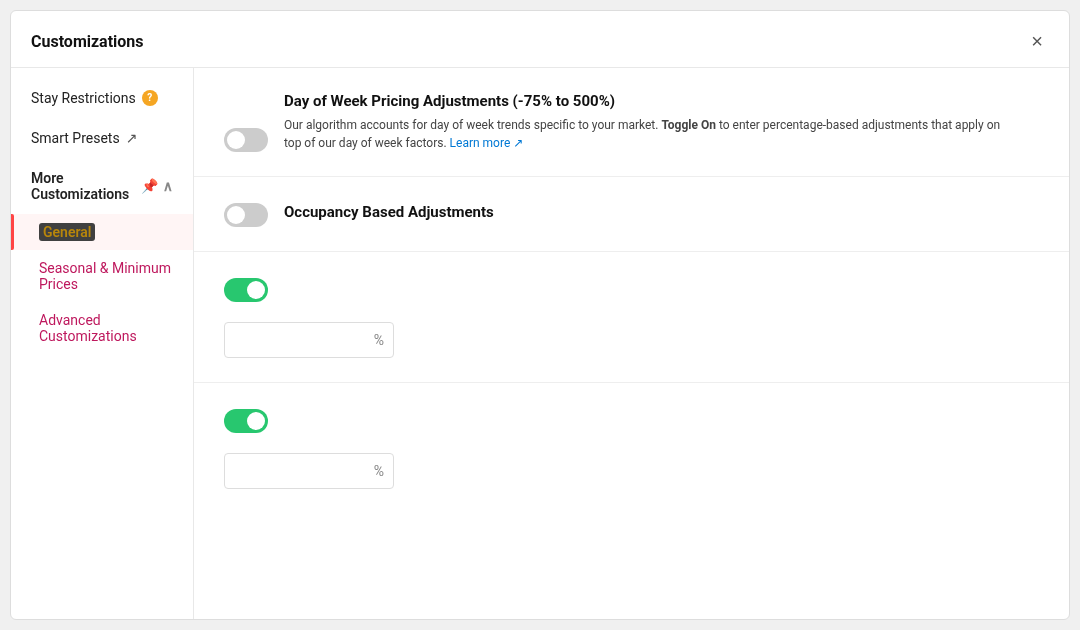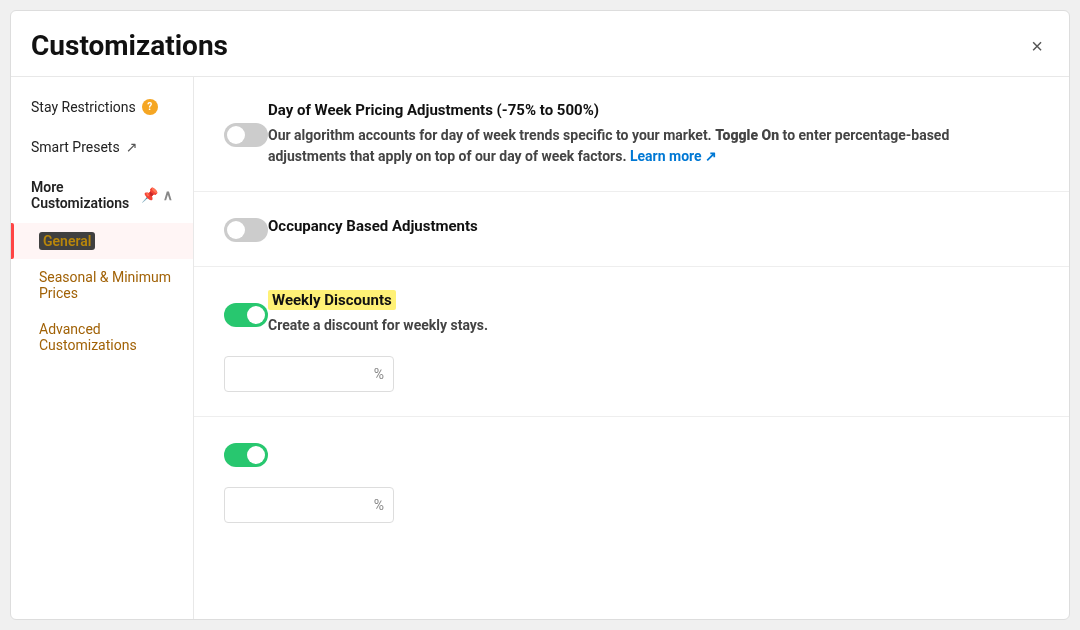--- a/index.html
+++ b/index.html
@@ -25,21 +25,21 @@
       overflow: hidden;
     }
     .modal-header {
       padding: 18px 20px 14px 20px;
       border-bottom: 1px solid #e8e8e8;
       display: flex;
       align-items: center;
       justify-content: space-between;
     }
     .modal-title {
-      font-size: 28px;
+      font-size: 16px;
       font-weight: 700;
       color: #111;
     }
     .close-btn {
       background: none;
       border: none;
       cursor: pointer;
       font-size: 20px;
       color: #555;
       line-height: 1;
@@ -96,21 +96,21 @@
     .sidebar-section-header .header-icons {
       display: flex;
       align-items: center;
       gap: 4px;
       color: #888;
       font-size: 14px;
     }
     .sidebar-sub-item {
       padding: 10px 20px 10px 28px;
       font-size: 14px;
-      color: #a16207;
+      color: #be185d;
       cursor: pointer;
       position: relative;
     }
     .sidebar-sub-item.active {
       background: #fff5f5;
       color: #e8b800;
       font-weight: 600;
     }
     .sidebar-sub-item.active::before {
       content: '';
@@ -139,34 +139,34 @@
       border-bottom: 1px solid #eee;
       display: flex;
       flex-direction: column;
       gap: 10px;
     }
     .content-section:last-child {
       border-bottom: none;
     }
     .section-row {
       display: flex;
-      align-items: center;
+      align-items: flex-end;
+      gap: 16px;
     }
     .section-text h3 {
       font-size: 15px;
       font-weight: 700;
       color: #111;
       margin-bottom: 6px;
     }
     .section-text p {
-      font-size: 14px;
+      font-size: 12px;
       color: #444;
       line-height: 1.5;
       max-width: 720px;
-      font-weight: bold;
     }
     .section-text p a {
       color: #0078d4;
       text-decoration: none;
     }
     
     .toggle-switch {
       position: relative;
       width: 44px;
       height: 24px;
@@ -316,26 +316,20 @@
           </div>
         </div>
       </div>
 
       <div class="content-section">
         <div class="section-row">
           <label class="toggle-switch toggle-on">
             <input type="checkbox" checked="" style="">
             <span class="toggle-slider"></span>
           </label>
-          <div class="section-text">
-            <h3>
-              <span class="discount-label">Weekly Discounts</span>
-            </h3>
-            <p>Create a discount for weekly stays.</p>
-          </div>
         </div>
         <div class="percent-input-row">
           <div class="percent-wrapper">
             <input class="percent-input" type="text" style="">
             <span class="percent-symbol">%</span>
           </div>
         </div>
       </div>
 
       <div class="content-section">

